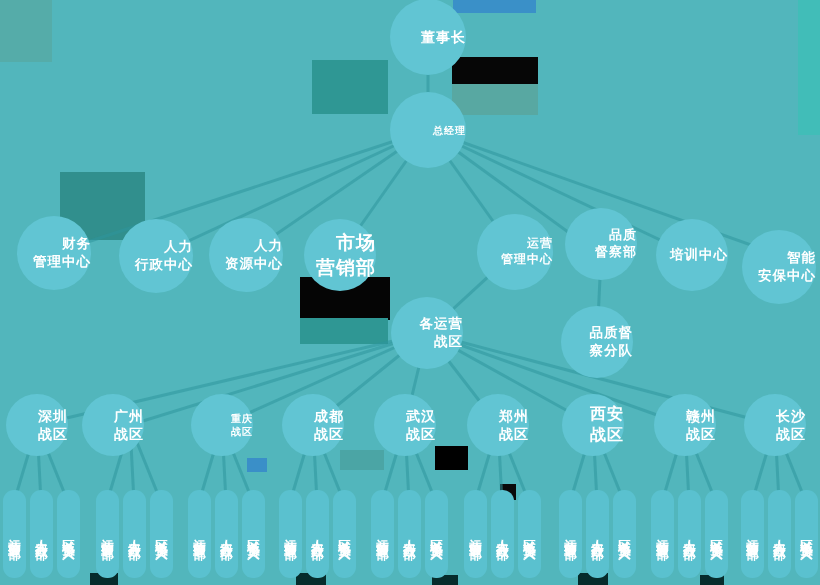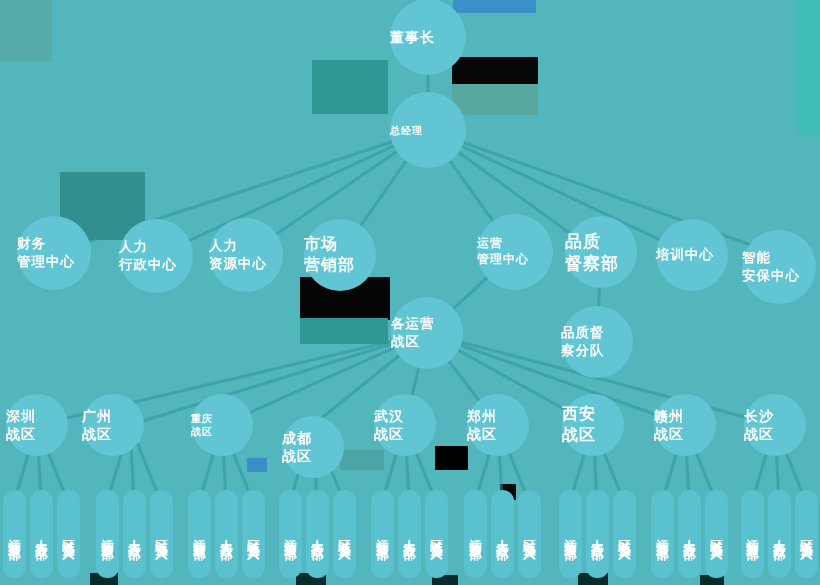--- a/index.html
+++ b/index.html
@@ -9,21 +9,21 @@
     background:var(--bg,#52b6bc);
   }
   #canvas{position:relative;width:820px;height:585px;background:var(--bg,#52b6bc);}
   .artifact{position:absolute;pointer-events:none;}
   #connectors{position:absolute;left:0;top:0;width:820px;height:585px;}
   .node{
     position:absolute;border-radius:50%;
     background:var(--node,#61c5d3);
     color:var(--txt,#fff);
     display:flex;align-items:center;justify-content:center;
-    text-align:left;font-weight:bold;
+    text-align:right;font-weight:bold;
     white-space:pre-line;line-height:1.3;letter-spacing:1px;
   }
   .node .lbl{display:block;width:100%;}
   .pill{
     position:absolute;border-radius:11px;
     background:var(--pill,#5ac1cf);
     color:var(--txt,#fff);
     display:flex;align-items:center;justify-content:center;
   }
   .pill .vlbl{
@@ -106,25 +106,25 @@
     </svg>
   <div id="nodes">
       <div class="node" style="left: 390px; top: -1px; width: 76px; height: 76px; font-size: 14px;"><span class="lbl">董事长</span></div>
       <div class="node" style="left: 390px; top: 92px; width: 76px; height: 76px; font-size: 10px;"><span class="lbl">总经理</span></div>
       <div class="node" style="left: 17px; top: 216px; width: 74px; height: 74px; font-size: 13.5px;"><span class="lbl">财务
 管理中心</span></div>
       <div class="node" style="left: 119px; top: 219px; width: 74px; height: 74px; font-size: 13.5px;"><span class="lbl">人力
 行政中心</span></div>
       <div class="node" style="left: 209px; top: 218px; width: 74px; height: 74px; font-size: 13.5px;"><span class="lbl">人力
 资源中心</span></div>
-      <div class="node" style="left: 304px; top: 219px; width: 72px; height: 72px; font-size: 16px;"><span class="lbl">市场
+      <div class="node" style="left: 304px; top: 219px; width: 72px; height: 72px; font-size: 19px;"><span class="lbl">市场
 营销部</span></div>
       <div class="node" style="left: 477px; top: 214px; width: 76px; height: 76px; font-size: 12px;"><span class="lbl">运营
 管理中心</span></div>
-      <div class="node" style="left: 565px; top: 216px; width: 72px; height: 72px; font-size: 17px;"><span class="lbl">品质
+      <div class="node" style="left: 565px; top: 208px; width: 72px; height: 72px; font-size: 13px;"><span class="lbl">品质
 督察部</span></div>
       <div class="node" style="left: 656px; top: 219px; width: 72px; height: 72px; font-size: 13.5px;"><span class="lbl">培训中心</span></div>
       <div class="node" style="left: 742px; top: 230px; width: 74px; height: 74px; font-size: 13.5px;"><span class="lbl">智能
 安保中心</span></div>
       <div class="node" style="left: 391px; top: 297px; width: 72px; height: 72px; font-size: 13.5px;"><span class="lbl">各运营
 战区</span></div>
       <div class="node" style="left: 561px; top: 306px; width: 72px; height: 72px; font-size: 13.5px;"><span class="lbl">品质督
 察分队</span></div>
       <div class="node" style="left: 6px; top: 394px; width: 62px; height: 62px; font-size: 14px;"><span class="lbl">深圳
 战区</span></div>
@@ -152,21 +152,21 @@
 战区</span></div>
       <div class="pill" style="left: 187.5px; top: 490px; width: 23px; height: 88px;">
         <span class="vlbl">运营管理部</span>
       </div>
       <div class="pill" style="left: 214.5px; top: 490px; width: 23px; height: 88px;">
         <span class="vlbl">人力行政部</span>
       </div>
       <div class="pill" style="left: 241.5px; top: 490px; width: 23px; height: 88px;">
         <span class="vlbl">区域负责人</span>
       </div>
-      <div class="node" style="left: 282px; top: 416px; width: 62px; height: 62px; font-size: 14px;"><span class="lbl">成都
+      <div class="node" style="left: 282px; top: 394px; width: 62px; height: 62px; font-size: 14px;"><span class="lbl">成都
 战区</span></div>
       <div class="pill" style="left: 278.5px; top: 490px; width: 23px; height: 88px;">
         <span class="vlbl">运营管理部</span>
       </div>
       <div class="pill" style="left: 305.5px; top: 490px; width: 23px; height: 88px;">
         <span class="vlbl">人力行政部</span>
       </div>
       <div class="pill" style="left: 332.5px; top: 490px; width: 23px; height: 88px;">
         <span class="vlbl">区域负责人</span>
       </div>

